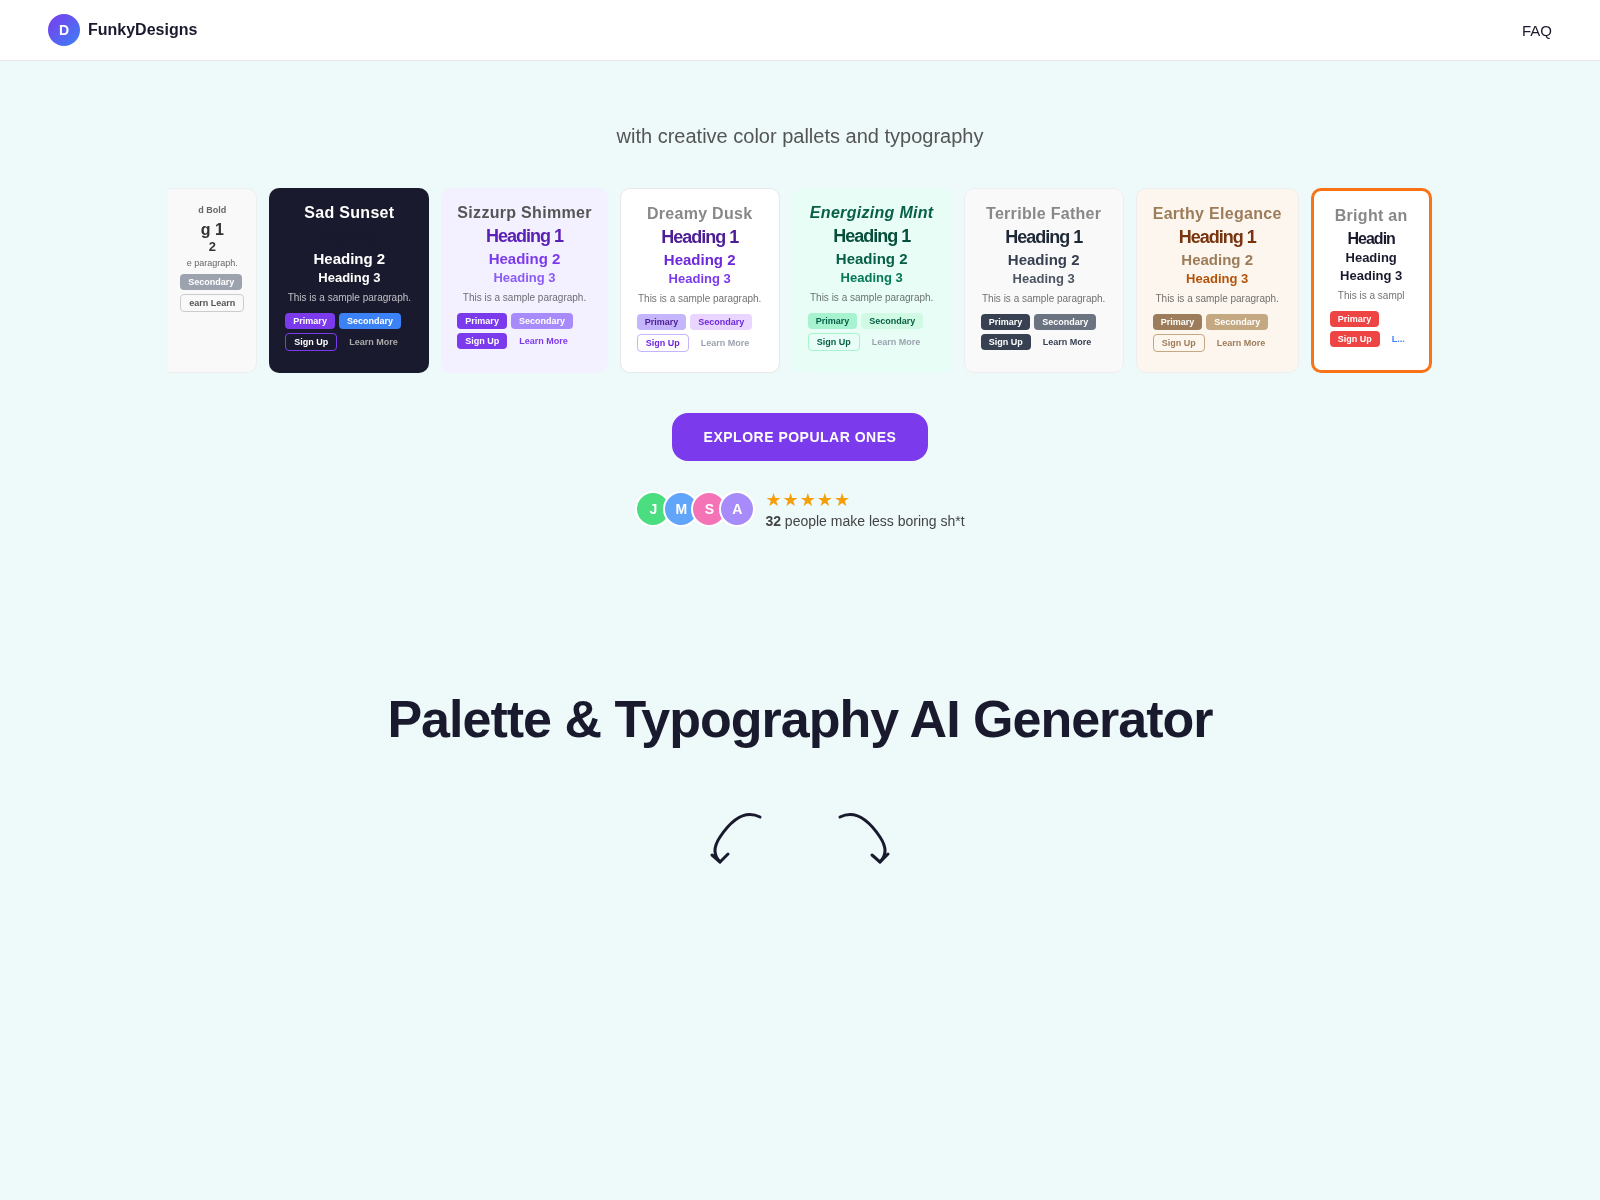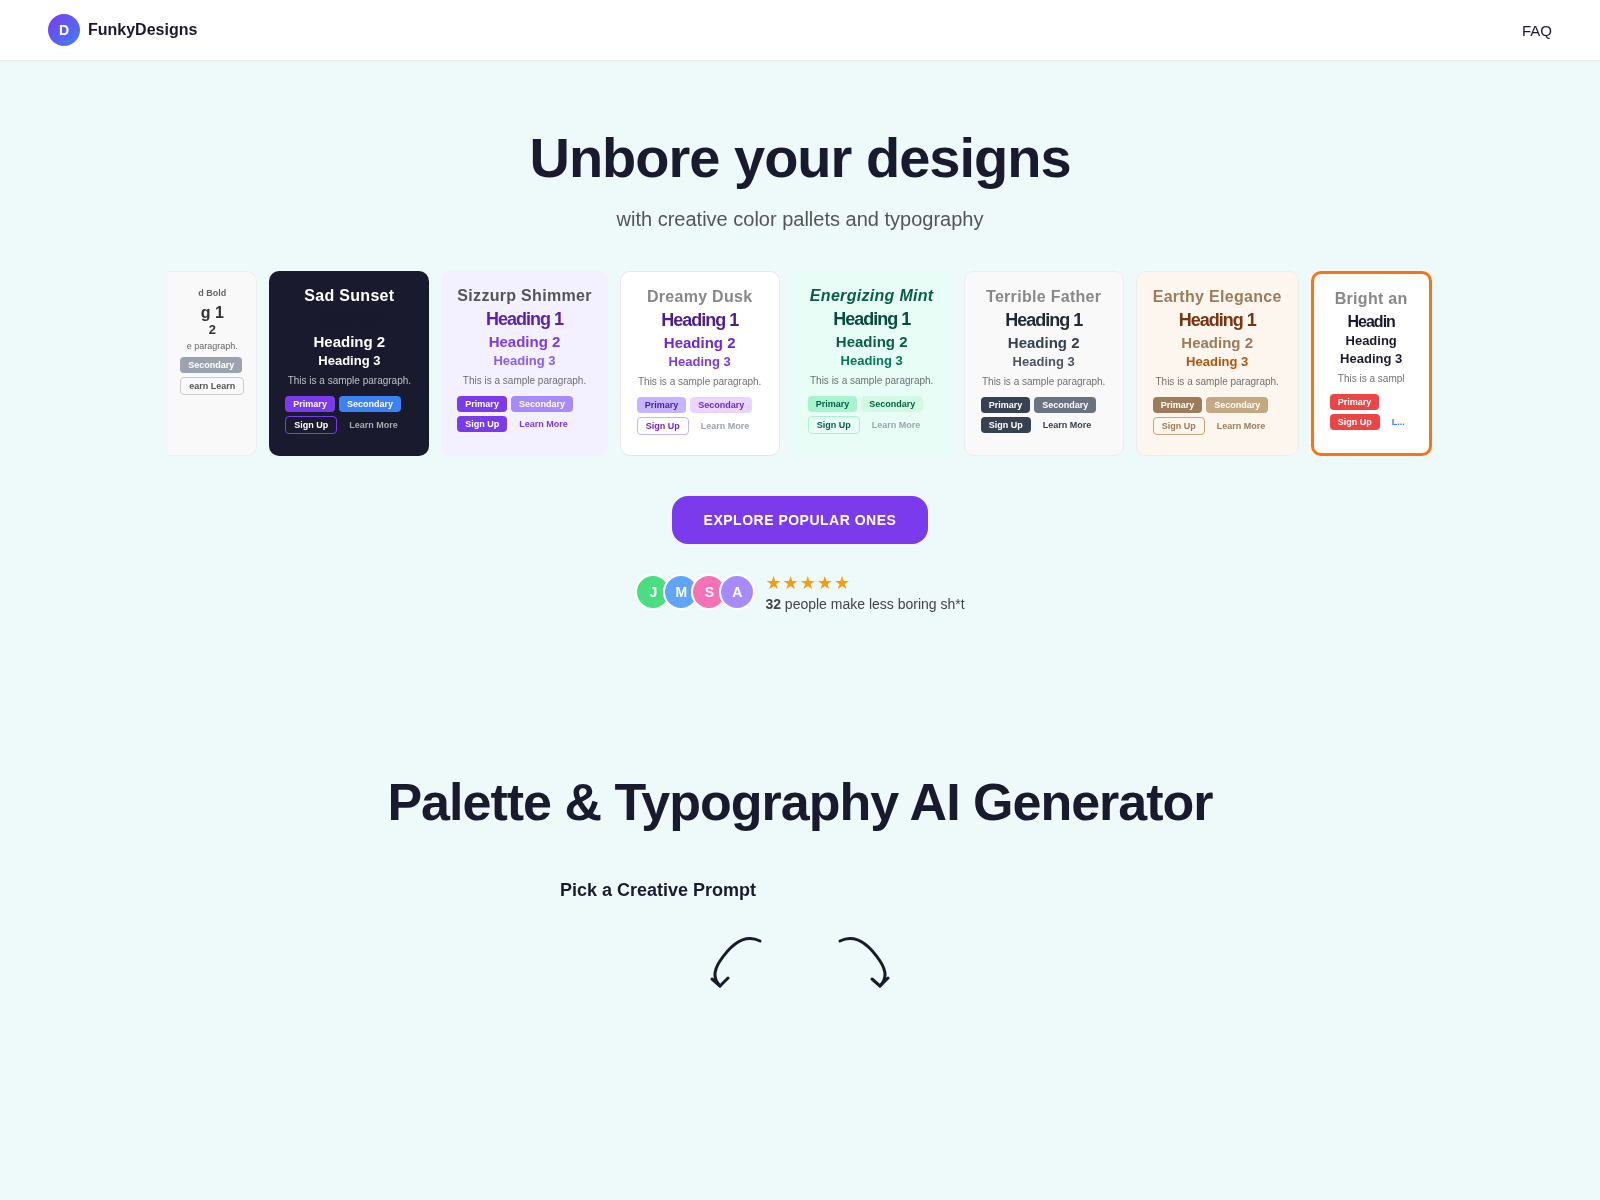--- a/index.html
+++ b/index.html
@@ -266,21 +266,20 @@
 
 <nav>
   <div class="nav-logo">
     <div class="logo-icon">D</div>
     <span>FunkyDesigns</span>
   </div>
   <span class="nav-faq">FAQ</span>
 </nav>
 
 <section class="hero">
-  <h1>Unbore your designs</h1>
   <p>with creative color pallets and typography</p>
 
   <div class="carousel-wrapper">
     <div class="carousel">
 
       <div class="card-partial-left">
         <div style="font-size:9px;font-weight:600;margin-bottom:6px;color:#666;">d Bold</div>
         <div style="font-size:16px;font-weight:800;color:#333;">g 1</div>
         <div style="font-size:13px;font-weight:700;color:#333;margin-bottom:4px;">2</div>
         <div style="font-size:9px;color:#666;margin-bottom:6px;">e paragraph.</div>
@@ -423,21 +422,20 @@
       <div class="rating-text">
         <strong>32</strong>
         <span>people make less boring sh*t</span>
       </div>
     </div>
   </div>
 </section>
 
 <section class="section2">
   <h2>Palette &amp; Typography AI Generator</h2>
-  <div class="prompt-label">Pick a Creative Prompt</div>
 
   <div class="arrows-area">
     <svg width="80" height="80" viewBox="0 0 80 80" fill="none">
       <path d="M60 20 Q40 10 20 40 Q10 55 20 65" stroke="#1a1a2e" stroke-width="3" fill="none" stroke-linecap="round"></path>
       <path d="M12 58 L20 65 L28 57" stroke="#1a1a2e" stroke-width="3" fill="none" stroke-linecap="round" stroke-linejoin="round"></path>
     </svg>
     <svg width="80" height="80" viewBox="0 0 80 80" fill="none">
       <path d="M20 20 Q40 10 60 40 Q70 55 60 65" stroke="#1a1a2e" stroke-width="3" fill="none" stroke-linecap="round"></path>
       <path d="M52 58 L60 65 L68 57" stroke="#1a1a2e" stroke-width="3" fill="none" stroke-linecap="round" stroke-linejoin="round"></path>
     </svg>

